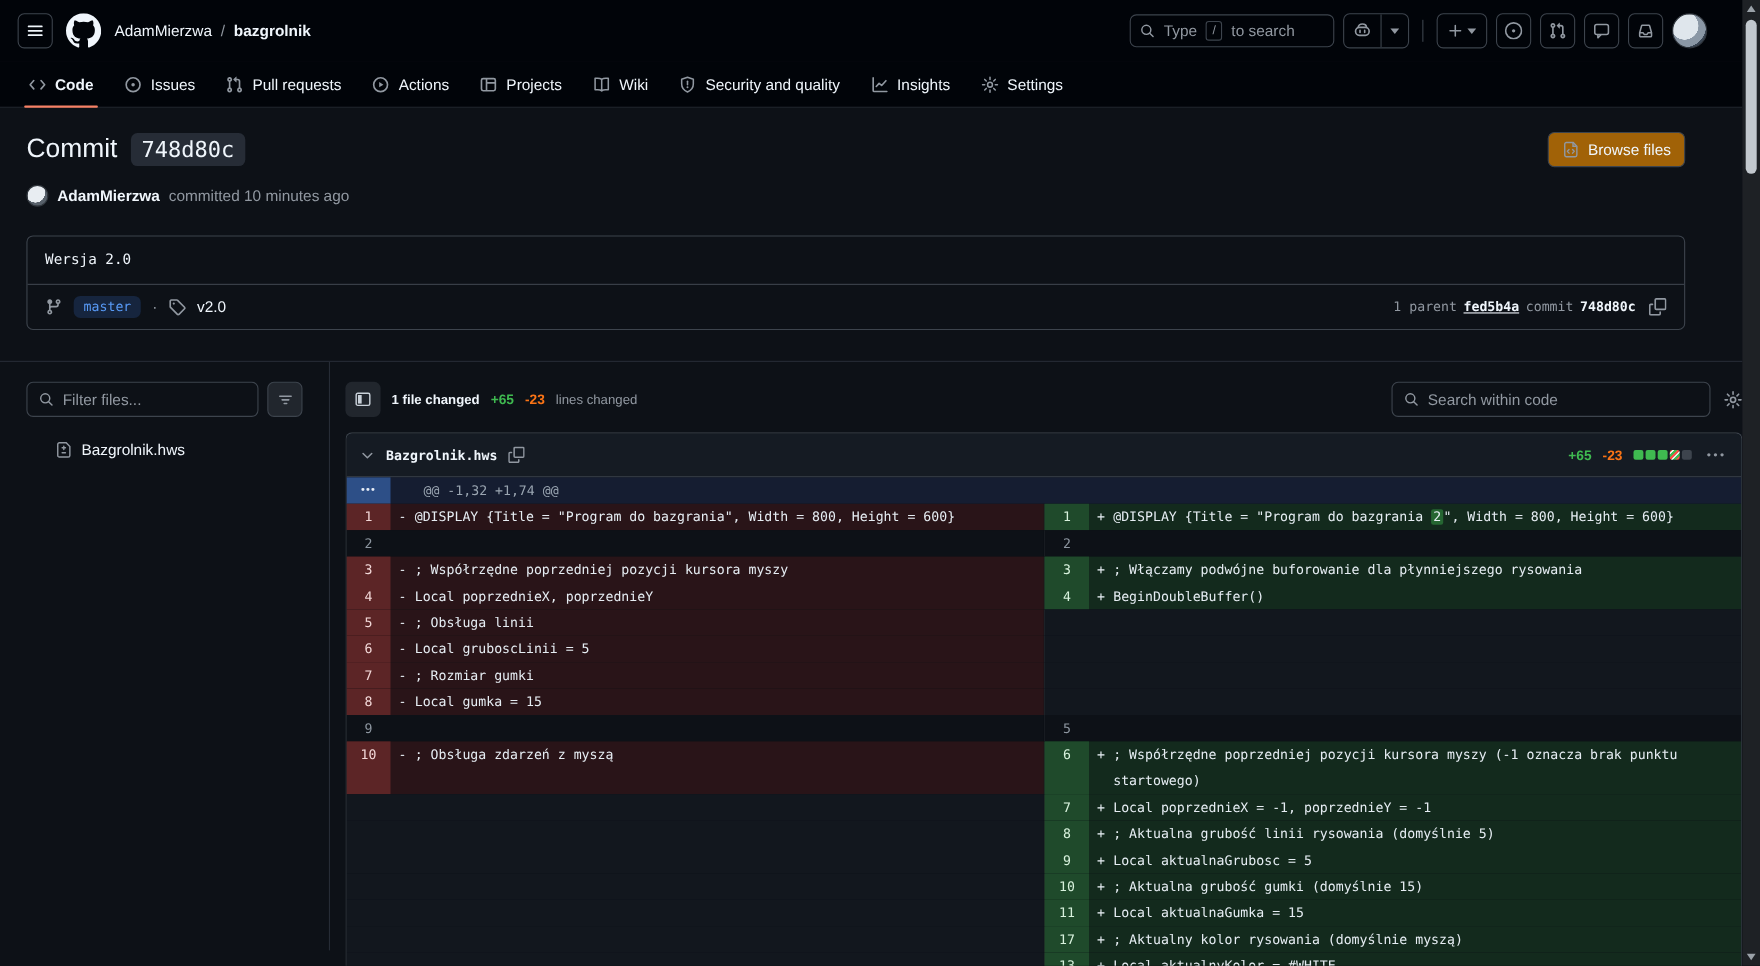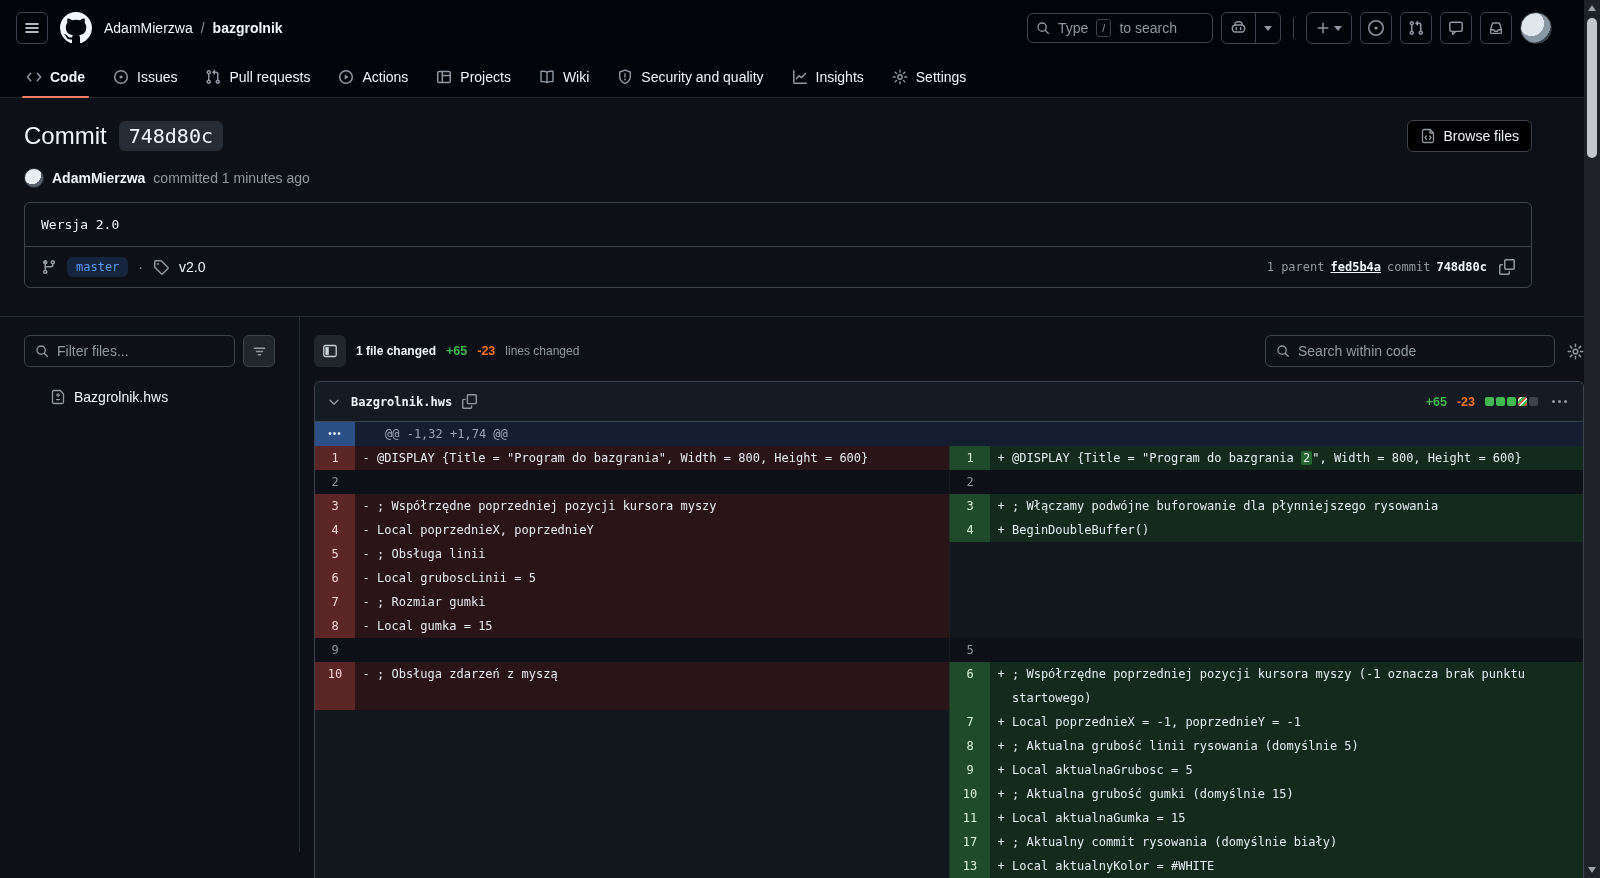--- a/index.html
+++ b/index.html
@@ -53,31 +53,31 @@
   .tab .ticon { color:#9198a1; display:flex; }
   .tab.active { font-weight:600; }
   .tab.active::after { content:""; position:absolute; left:6px; right:6px; bottom:-1px; height:2px; background:#f78166; border-radius:2px; }
 
   
   .main { padding:0 52px 0 24px; width:1584px; }
   .commit-title-row { display:flex; align-items:center; margin-top:22px; }
   .commit-title { font-size:24px; font-weight:400; display:flex; align-items:center; gap:12px; }
   .sha-badge { font-size:20px; background:#262c36; border-radius:6px; padding:3px 10px; }
   .browse-btn {
-    margin-left:auto; height:32px; background:#000000; border:1px solid #3d444d; border-radius:6px;
+    margin-left:auto; height:32px; background:#a16207; border:1px solid #3d444d; border-radius:6px;
     display:flex; align-items:center; gap:8px; padding:0 12px; font-size:14px; font-weight:500; color:#f0f6fc; cursor:pointer;
   }
   .author-row { display:flex; align-items:center; gap:8px; margin-top:16px; font-size:14px; }
   .avatar-sm {
     width:20px; height:20px; border-radius:50%;
     background:radial-gradient(circle at 40% 35%, #e8edf2 0 55%, #57606a 56%);
     border:1px solid #30363d;
   }
   .author-name { font-weight:600; }
-  .commit-box { border:1px solid #3d444d; border-radius:6px; margin-top:14px; }
+  .commit-box { border:1px solid #3d444d; border-radius:6px; margin-top:26px; }
   .commit-msg { padding:14px 16px; font-size:13px; }
   .commit-meta { border-top:1px solid #3d444d; display:flex; align-items:center; padding:10px 16px; gap:10px; }
   .branch-pill {
     font-size:12px; color:#589af6; background:#16253e; border-radius:6px; padding:3px 9px; cursor:pointer;
   }
   .meta-right { margin-left:auto; display:flex; align-items:center; gap:6px; font-size:12px; }
   .sha-link { color:#f0f6fc; font-weight:700; text-decoration:underline; cursor:pointer; }
   .sha-plain { color:#f0f6fc; font-weight:700; }
 
   
@@ -320,21 +320,21 @@
           <path d="M10 1.8V5h3.2" fill="none" stroke="#9198a1" stroke-width="1.3"></path>
           <path d="m6.4 8-1.5 1.6 1.5 1.6M9.6 8l1.5 1.6-1.5 1.6" fill="none" stroke="#9198a1" stroke-width="1.3" stroke-linecap="round" stroke-linejoin="round"></path>
         </svg>
       <span>Browse files</span>
     </button>
   </div>
 
   <div class="author-row">
     <span class="avatar-sm"></span>
     <span class="author-name">AdamMierzwa</span>
-    <span class="muted">committed 1 minutes ago</span>
+    <span class="muted">committed 10 minutes ago</span>
   </div>
 
   <div class="commit-box">
     <div class="commit-msg mono">Wersja 2.0</div>
     <div class="commit-meta">
       <svg width="16" height="16" viewBox="0 0 16 16" fill="#9198a1">
           <path d="M9.5 3.25a2.25 2.25 0 1 1 3 2.122V6A2.5 2.5 0 0 1 10 8.5H6a1 1 0 0 0-1 1v1.128a2.251 2.251 0 1 1-1.5 0V5.372a2.25 2.25 0 1 1 1.5 0v1.836A2.493 2.493 0 0 1 6 7h4a1 1 0 0 0 1-1v-.628a2.25 2.25 0 0 1-1.5-2.122ZM4.25 12a.75.75 0 1 0 0 1.5.75.75 0 0 0 0-1.5ZM3.5 3.25a.75.75 0 1 1 1.5 0 .75.75 0 0 1-1.5 0Zm8.25-.75a.75.75 0 1 0 0 1.5.75.75 0 0 0 0-1.5Z"></path>
         </svg>
       <span class="branch-pill mono">master</span>
       <span class="muted">·</span>
@@ -633,21 +633,21 @@
                 <span class="txt">Local aktualnaGumka = 15</span>
               </div>
             </div>
           </div>
           <div class="drow">
             <div class="dcell left spacer"></div>
             <div class="dcell right add">
               <div class="gut mono">17</div>
               <div class="codecell mono">
                 <span class="sign">+</span>
-                <span class="txt">; Aktualny commit rysowania (domyślnie biały)</span>
+                <span class="txt">; Aktualny kolor rysowania (domyślnie myszą)</span>
               </div>
             </div>
           </div>
           <div class="drow">
             <div class="dcell left spacer"></div>
             <div class="dcell right add">
               <div class="gut mono">13</div>
               <div class="codecell mono">
                 <span class="sign">+</span>
                 <span class="txt">Local aktualnyKolor = #WHITE</span>

